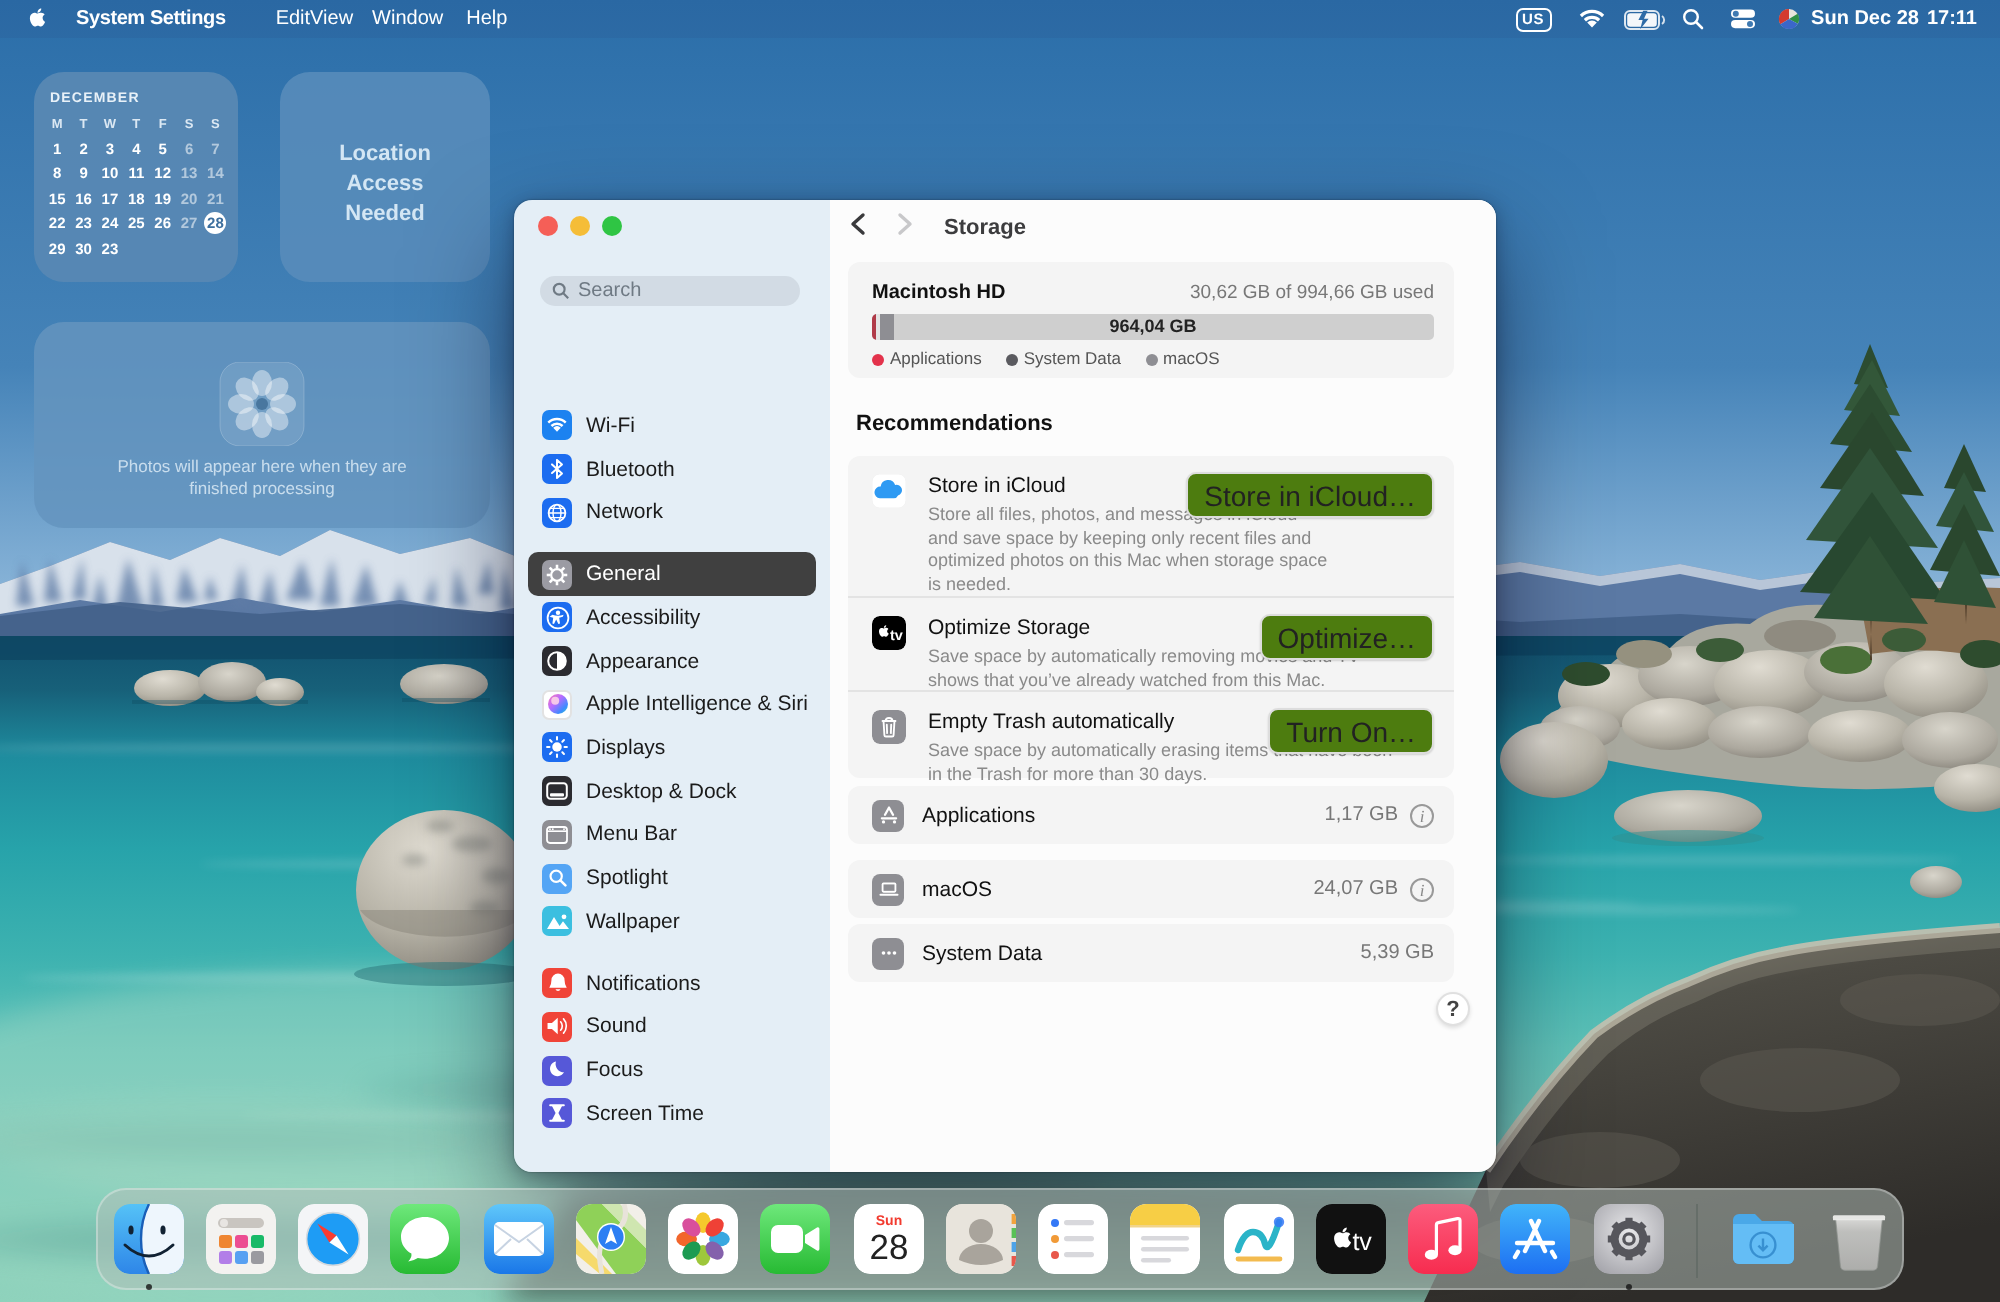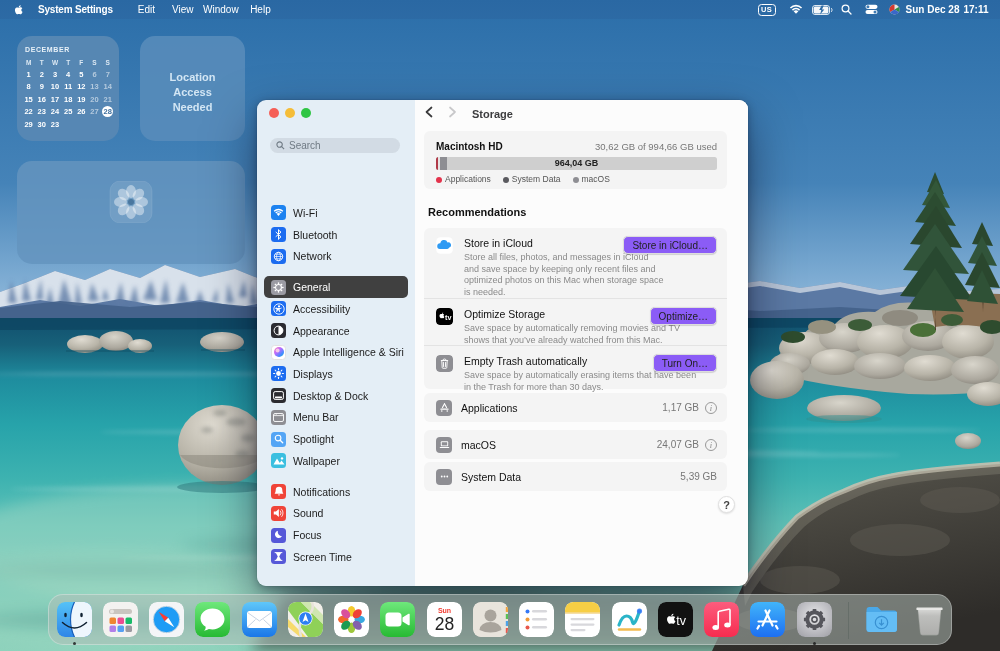--- a/index.html
+++ b/index.html
@@ -63,22 +63,22 @@
 #bar .lbl { position:absolute; width:100%; text-align:center; font-size:9px; font-weight:bold; color:#222; line-height:13px; }
 #legend { display:flex; gap:12px; margin:4px 10px 0 12px; font-size:8.5px; color:#555; align-items:center; }
 #legend i { width:6px; height:6px; border-radius:50%; display:inline-block; margin-right:3px; vertical-align:-0.5px; }
 #rechead { position:absolute; left:13px; top:106px; font-size:11px; font-weight:bold; color:#111; }
 #card2 { top:128px; height:161px; }
 .recrow { position:relative; padding:9px 10px 8px 40px; }
 .recrow + .recrow { border-top:1px solid #e3e3e3; }
 .recrow .ric { position:absolute; left:12px; top:9px; width:17px; height:17px; border-radius:4px; }
 .recrow .rt { font-size:10.5px; color:#111; }
 .recrow .rd { font-size:9px; color:#8a8a8a; line-height:11.5px; margin-top:3px; width:200px; }
-.recrow .btn { position:absolute; right:10px; top:8px; background:#8b5cf6; border:1px solid #ddd; border-radius:5px;
-  font-size:10px; color:#222; padding:2.5px 8px; box-shadow:0 0.5px 1px rgba(0,0,0,0.15); }
+.recrow .btn { position:absolute; right:10px; top:8px; background:#4d7c0f; border:1px solid #ddd; border-radius:5px;
+  font-size:14px; color:#222; padding:2.5px 8px; box-shadow:0 0.5px 1px rgba(0,0,0,0.15); }
 .listrow { position:absolute; left:9px; width:303px; height:29px; background:#f4f4f4; border-radius:6px;
   display:flex; align-items:center; padding:0 10px 0 12px; }
 .listrow .lic { width:16px; height:16px; border-radius:4px; background:#8e8e93; margin-right:9px;
   display:flex; align-items:center; justify-content:center; }
 .listrow .lt { font-size:10.5px; color:#111; flex:1; }
 .listrow .lv { font-size:10px; color:#777; }
 .listrow .info { width:12px; height:12px; border-radius:50%; border:1px solid #999; color:#888;
   font-size:8.5px; text-align:center; line-height:11px; margin-left:6px; font-family:"Liberation Serif",serif; font-style:italic; }
 #help { position:absolute; right:13px; top:396px; width:17px; height:17px; border-radius:50%; background:#fff;
   border:1px solid #e0e0e0; box-shadow:0 1px 2px rgba(0,0,0,0.12); font-size:11px; color:#444; text-align:center; line-height:16px; font-weight:bold; }
@@ -278,21 +278,21 @@
   <ellipse cx="770" cy="620" rx="35" ry="12"></ellipse>
 </g>
 </svg>
 <div id="menubar">
   <div class="left">
     <span class="apple"><svg width="9.5" height="11.5" viewBox="0 0 170 170" style="vertical-align:-1.5px">
           <use href="#aplogo" fill="#fff"></use>
         </svg></span>
     <span class="appname">System Settings</span>
     <span class="mi" style="margin-left:25px">Edit</span>
-      <span class="mi" style="margin-left:17px">View</span>
+      <span class="mi" style="">View</span>
       <span class="mi" style="margin-left:9.5px">Window</span>
       <span class="mi" style="margin-left:11.5px">Help</span>
   </div>
   <div class="right">
     <span style="border:1px solid #fff;border-radius:3.5px;font-size:7.5px;font-weight:bold;padding:0.5px 2.5px;letter-spacing:0.3px">US</span>
     <svg width="14" height="11" viewBox="0 0 14 11" style="margin-left:13px">
       <g fill="#fff">
           <path d="M7 9.8 L4.6 7.2 a3.6 3.6 0 0 1 4.8 0 Z"></path>
       <path d="M2.9 5.5 a5.9 5.9 0 0 1 8.2 0 l-1.1 1.2 a4.3 4.3 0 0 0-6 0 Z"></path>
       <path d="M0.9 3.4 a8.6 8.6 0 0 1 12.2 0 l-1.1 1.2 a7 7 0 0 0-10 0 Z"></path>
@@ -394,20 +394,21 @@
       <ellipse cx="0" cy="10.5" rx="5" ry="6.5"></ellipse>
       <ellipse cx="10.5" cy="0" rx="6.5" ry="5"></ellipse>
       <ellipse cx="-10.5" cy="0" rx="6.5" ry="5"></ellipse>
       <ellipse cx="7.4" cy="-7.4" rx="5" ry="6.5" transform="rotate(45)" transform-origin="7.4 -7.4"></ellipse>
       <ellipse cx="7.4" cy="7.4" rx="6.5" ry="5" transform="rotate(45)" transform-origin="7.4 7.4"></ellipse>
       <ellipse cx="-7.4" cy="-7.4" rx="6.5" ry="5" transform="rotate(45)" transform-origin="-7.4 -7.4"></ellipse>
       <ellipse cx="-7.4" cy="7.4" rx="5" ry="6.5" transform="rotate(45)" transform-origin="-7.4 7.4"></ellipse>
       <circle cx="0" cy="0" r="3" fill="#49779f"></circle>
     </g>
   </svg>
+  <div class="txt">Photos will appear here when they are<br>finished processing</div>
 </div>
 <div id="win">
   <div id="sidebar">
     <div class="tl">
       <i style="background:#f55f57"></i>
         <i style="background:#f5bd38"></i>
         <i style="background:#2fc544"></i>
     </div>
     <div id="search">
       <svg width="9" height="9" viewBox="0 0 10 10">

